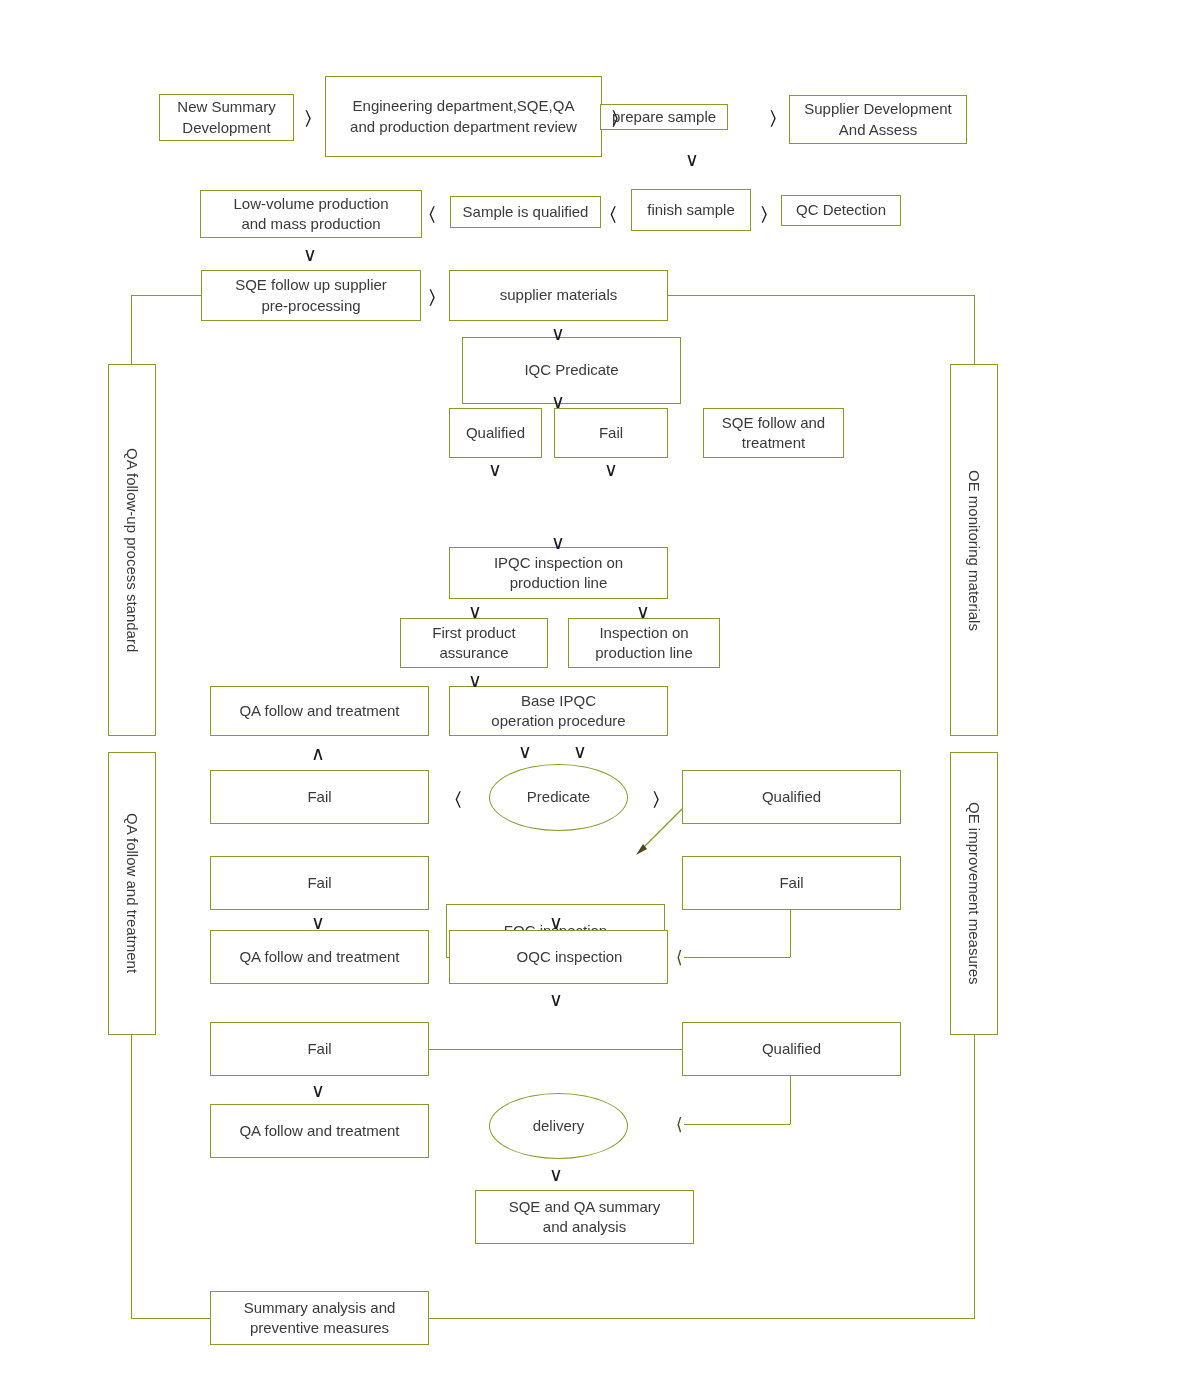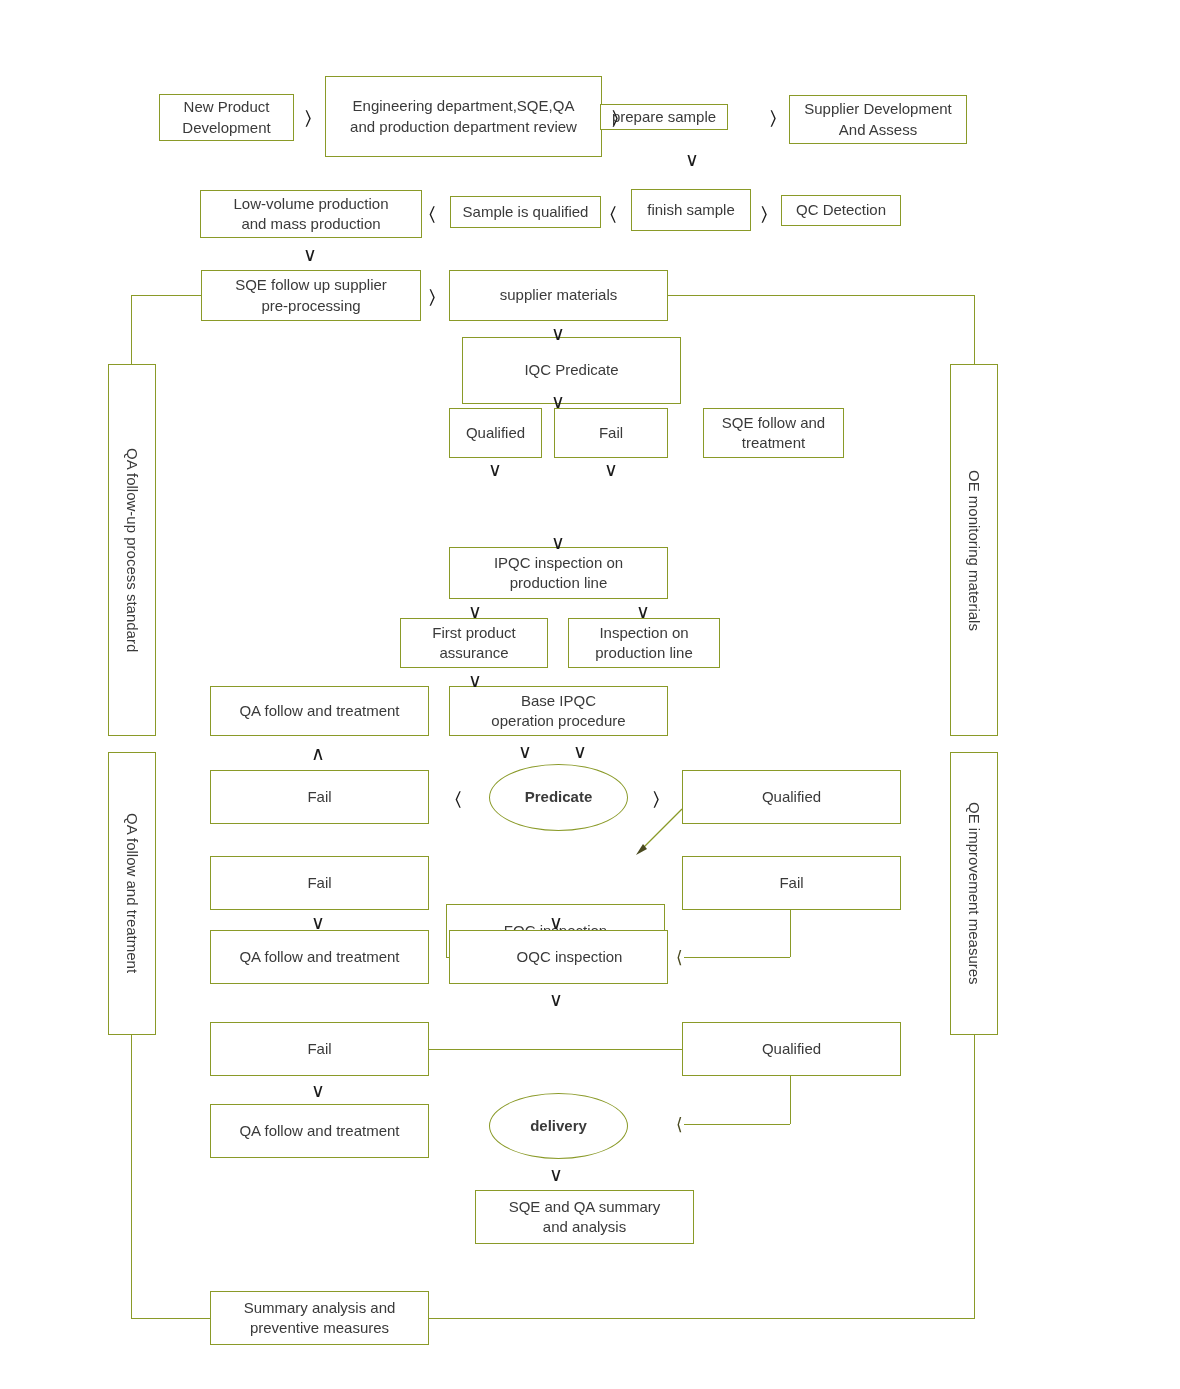--- a/index.html
+++ b/index.html
@@ -29,21 +29,20 @@
     display: flex;
     align-items: center;
     justify-content: center;
     text-align: center;
     padding: 2px 6px;
     white-space: pre-line;
     z-index: 3;
   }
   .node.ellipse {
     border-radius: 50%;
-    font-weight: bold;
   }
   .node.vertical {
     writing-mode: vertical-rl;
     text-orientation: mixed;
     white-space: nowrap;
     padding: 6px 2px;
   }
   .chev {
     position: absolute;
     color: #1a1a1a;
@@ -110,21 +109,21 @@
   </svg>
 
   <div class="node vertical" style="left:108px; top:364px; width:48px; height:372px;">QA follow-up process standard</div>
 
   <div class="node vertical" style="left:108px; top:752px; width:48px; height:283px;">QA follow and treatment</div>
 
   <div class="node vertical" style="left:950px; top:364px; width:48px; height:372px;">OE monitoring materials</div>
 
   <div class="node vertical" style="left:950px; top:752px; width:48px; height:283px;">QE improvement measures</div>
 
-  <div class="node" style="left:159px; top:94px; width:135px; height:47px;">New Product
+  <div class="node" style="left:159px; top:94px; width:135px; height:47px;">New Summary
 Development</div>
 
   <div class="chev right" style="left:305px; top:108px;"></div>
 
   <div class="node" style="left:325px; top:76px; width:277px; height:81px;">Engineering department,SQE,QA
 and production department review</div>
 
   <div class="chev right" style="left:612px; top:108px;"></div>
 
   <div class="node" style="left:600px; top:104px; width:128px; height:26px;">prepare sample</div>

